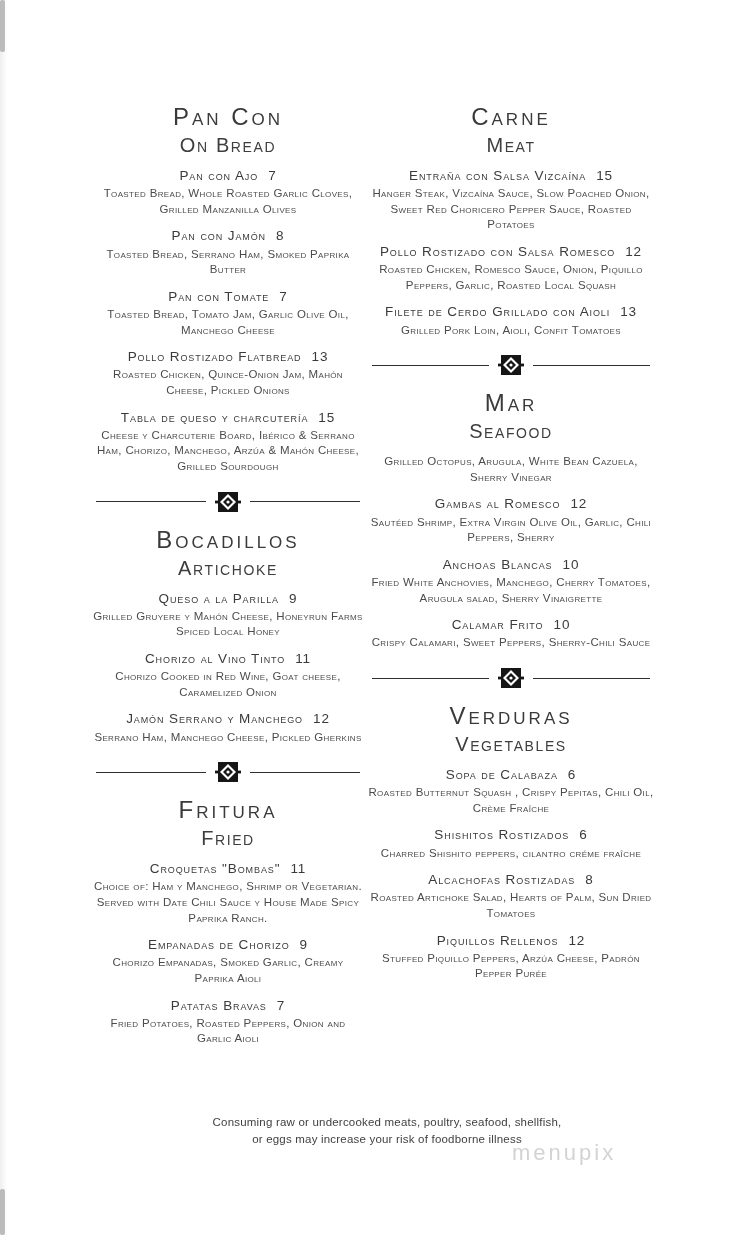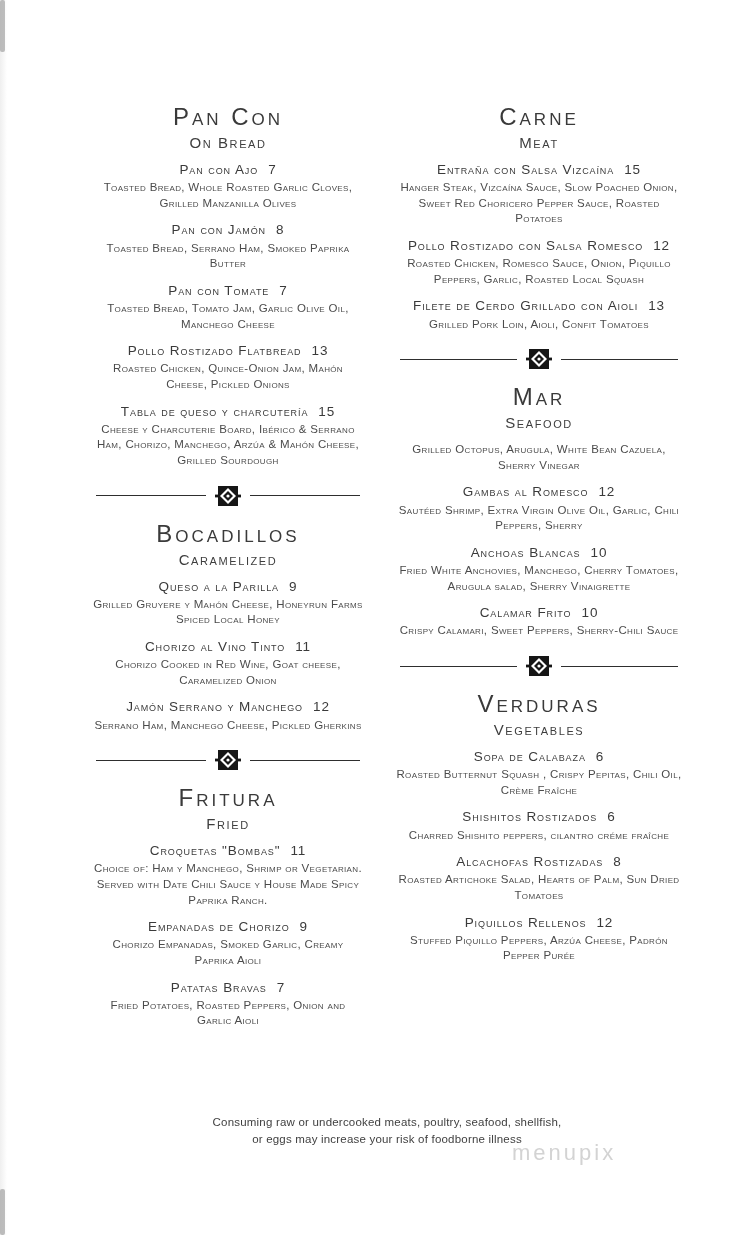--- a/index.html
+++ b/index.html
@@ -34,35 +34,35 @@
   }
   .edge-dark.top { top: 0; height: 52px; }
   .edge-dark.bottom { bottom: 0; height: 46px; }
 
   .menu-column {
     position: absolute;
     top: 104px;
     text-align: center;
   }
   .menu-column.left  { left: 92px;  width: 272px; }
-  .menu-column.right { left: 396px; width: 286px; }
+  .menu-column.right { left: 368px; width: 286px; }
 
   .menu-section { margin: 0; }
 
   .sec-title {
     font-size: 24px;
     line-height: 1.12;
     letter-spacing: 3px;
     font-variant: small-caps;
     font-variant-caps: small-caps;
     color: #3a3a3a;
     font-weight: 400;
   }
   .sec-subtitle {
-    font-size: 15px;
+    font-size: 20px;
     letter-spacing: 1.6px;
     margin-top: 3px;
     font-variant: small-caps;
     font-variant-caps: small-caps;
     color: #3e3e3e;
   }
 
   .menu-item { margin-top: 11px; }
   .item-name {
     font-size: 13.5px;
@@ -165,21 +165,21 @@
     <path d="M13 8 L18 13 L13 18 L8 13 Z" fill="#161616"></path>
     <circle cx="13" cy="13" r="1.6" fill="#ffffff"></circle>
     <rect x="0" y="11.6" width="3" height="2.8" fill="#161616"></rect>
     <rect x="23" y="11.6" width="3" height="2.8" fill="#161616"></rect>
   </svg>
 </span>
         <span class="line"></span>
       </div>
       <section class="menu-section">
         <div class="sec-title">Bocadillos</div>
-        <div class="sec-subtitle">Caramelized</div>
+        <div class="sec-subtitle">Artichoke</div>
         <div class="menu-item">
           <div class="item-name"><span>Queso a la Parilla</span><span class="item-price">9</span></div>
           <div class="item-desc">Grilled Gruyere y Mahón Cheese, Honeyrun Farms Spiced Local Honey</div>
         </div>
         <div class="menu-item">
           <div class="item-name"><span>Chorizo al Vino Tinto</span><span class="item-price">11</span></div>
           <div class="item-desc">Chorizo Cooked in Red Wine, Goat cheese, Caramelized Onion</div>
         </div>
         <div class="menu-item">
           <div class="item-name"><span>Jamón Serrano y Manchego</span><span class="item-price">12</span></div>

